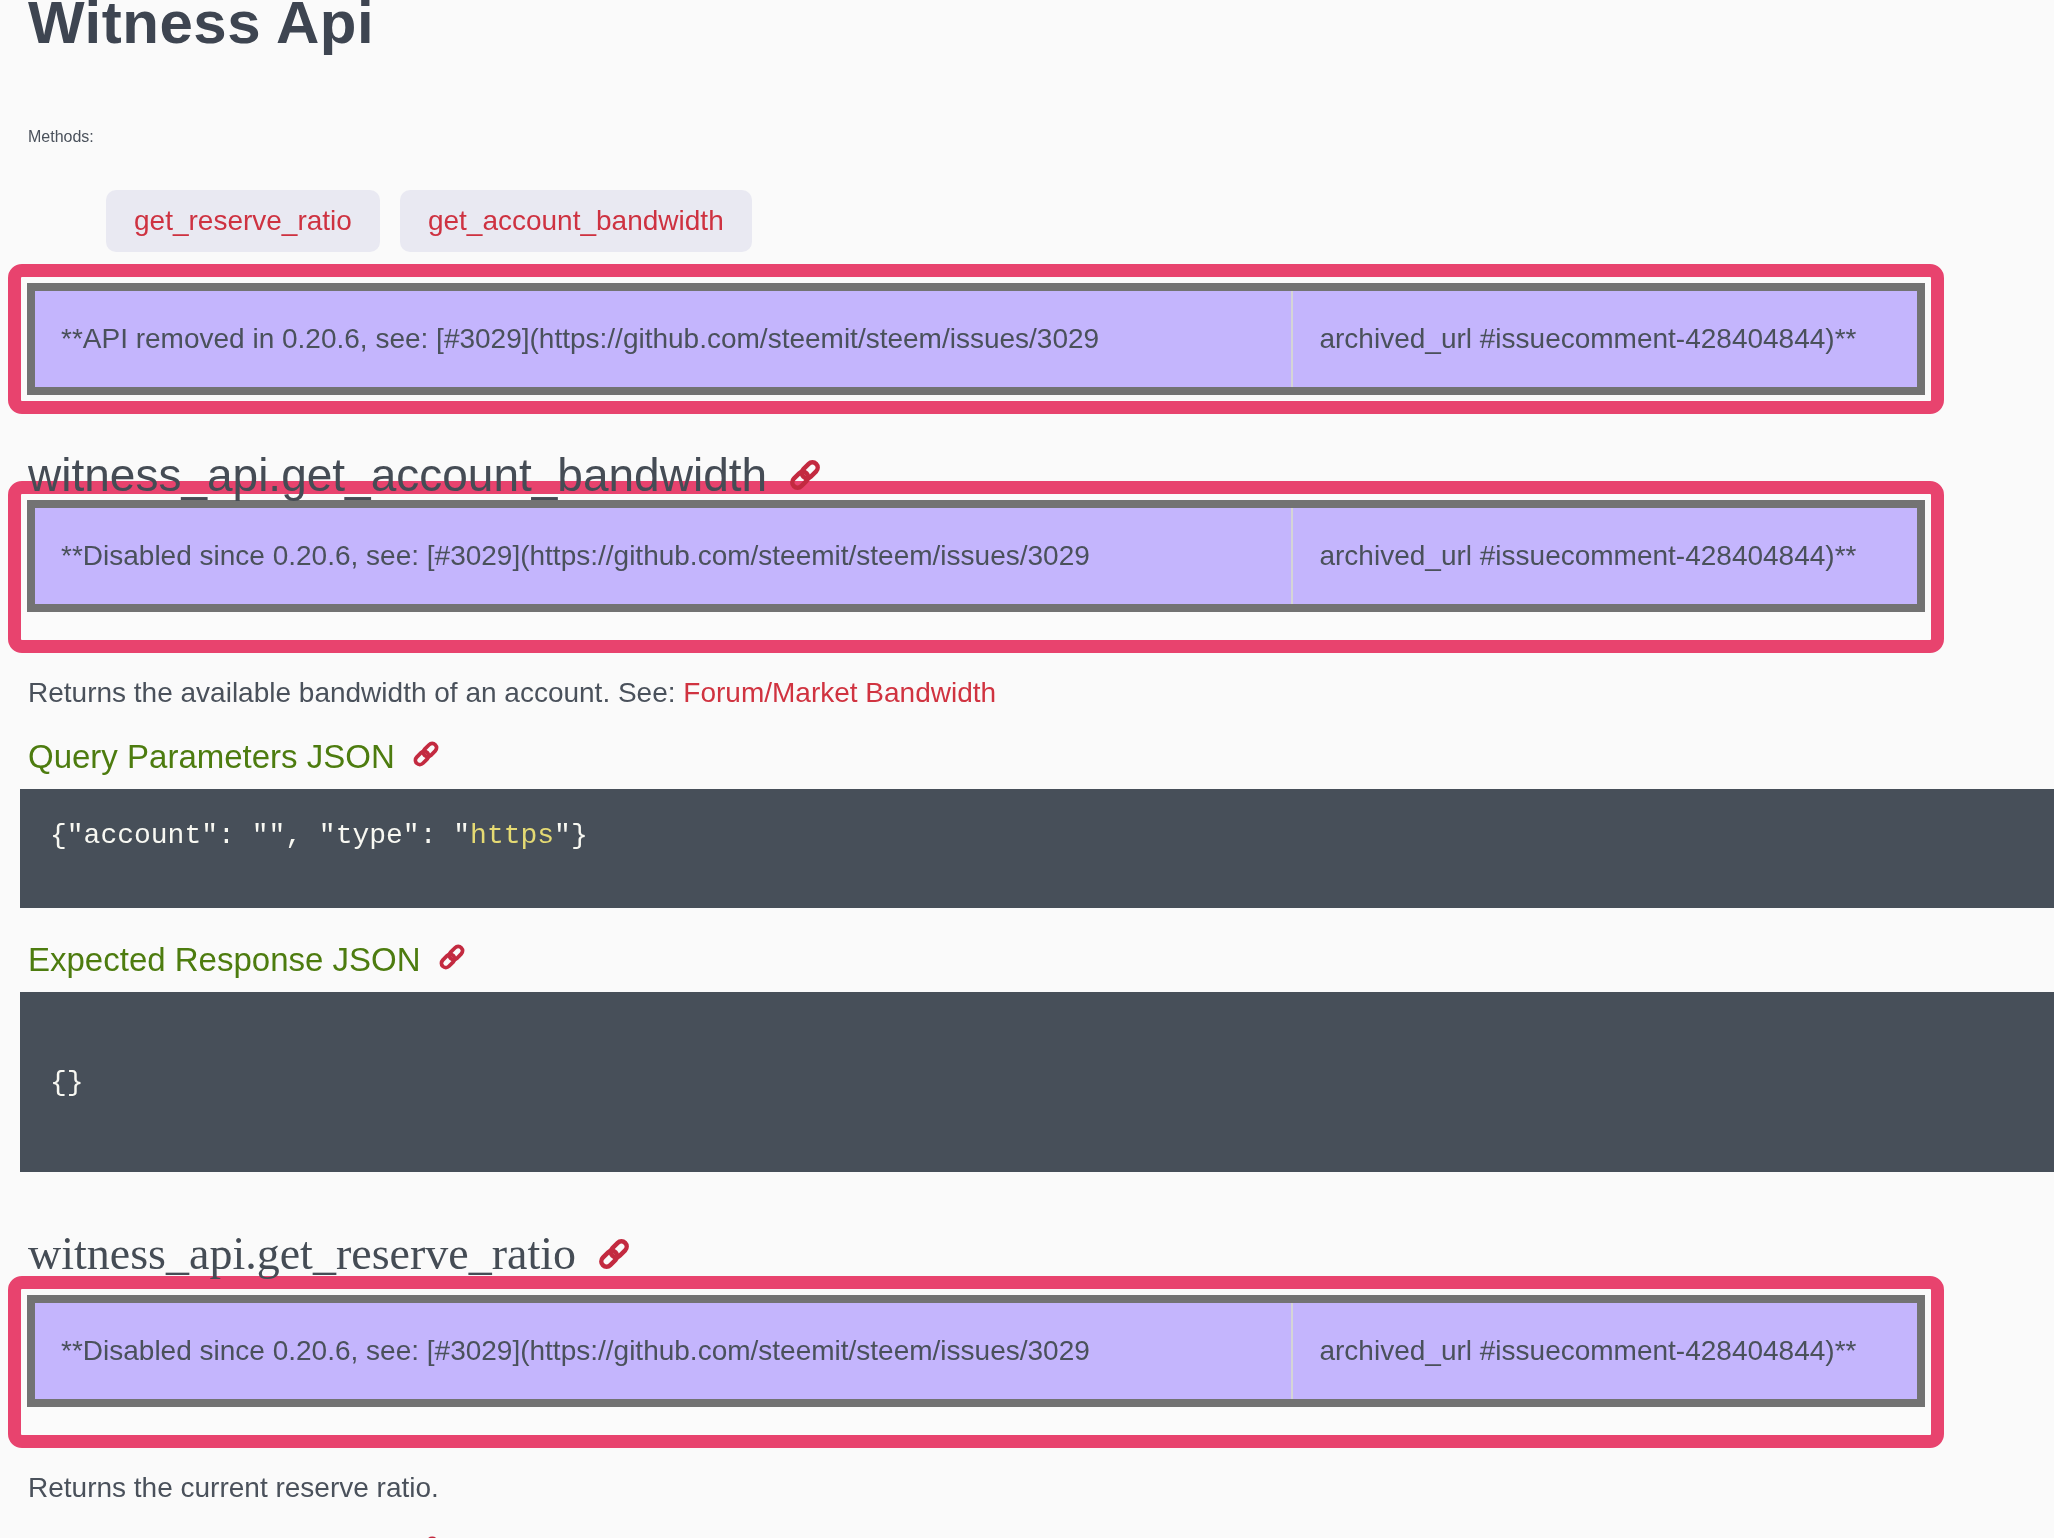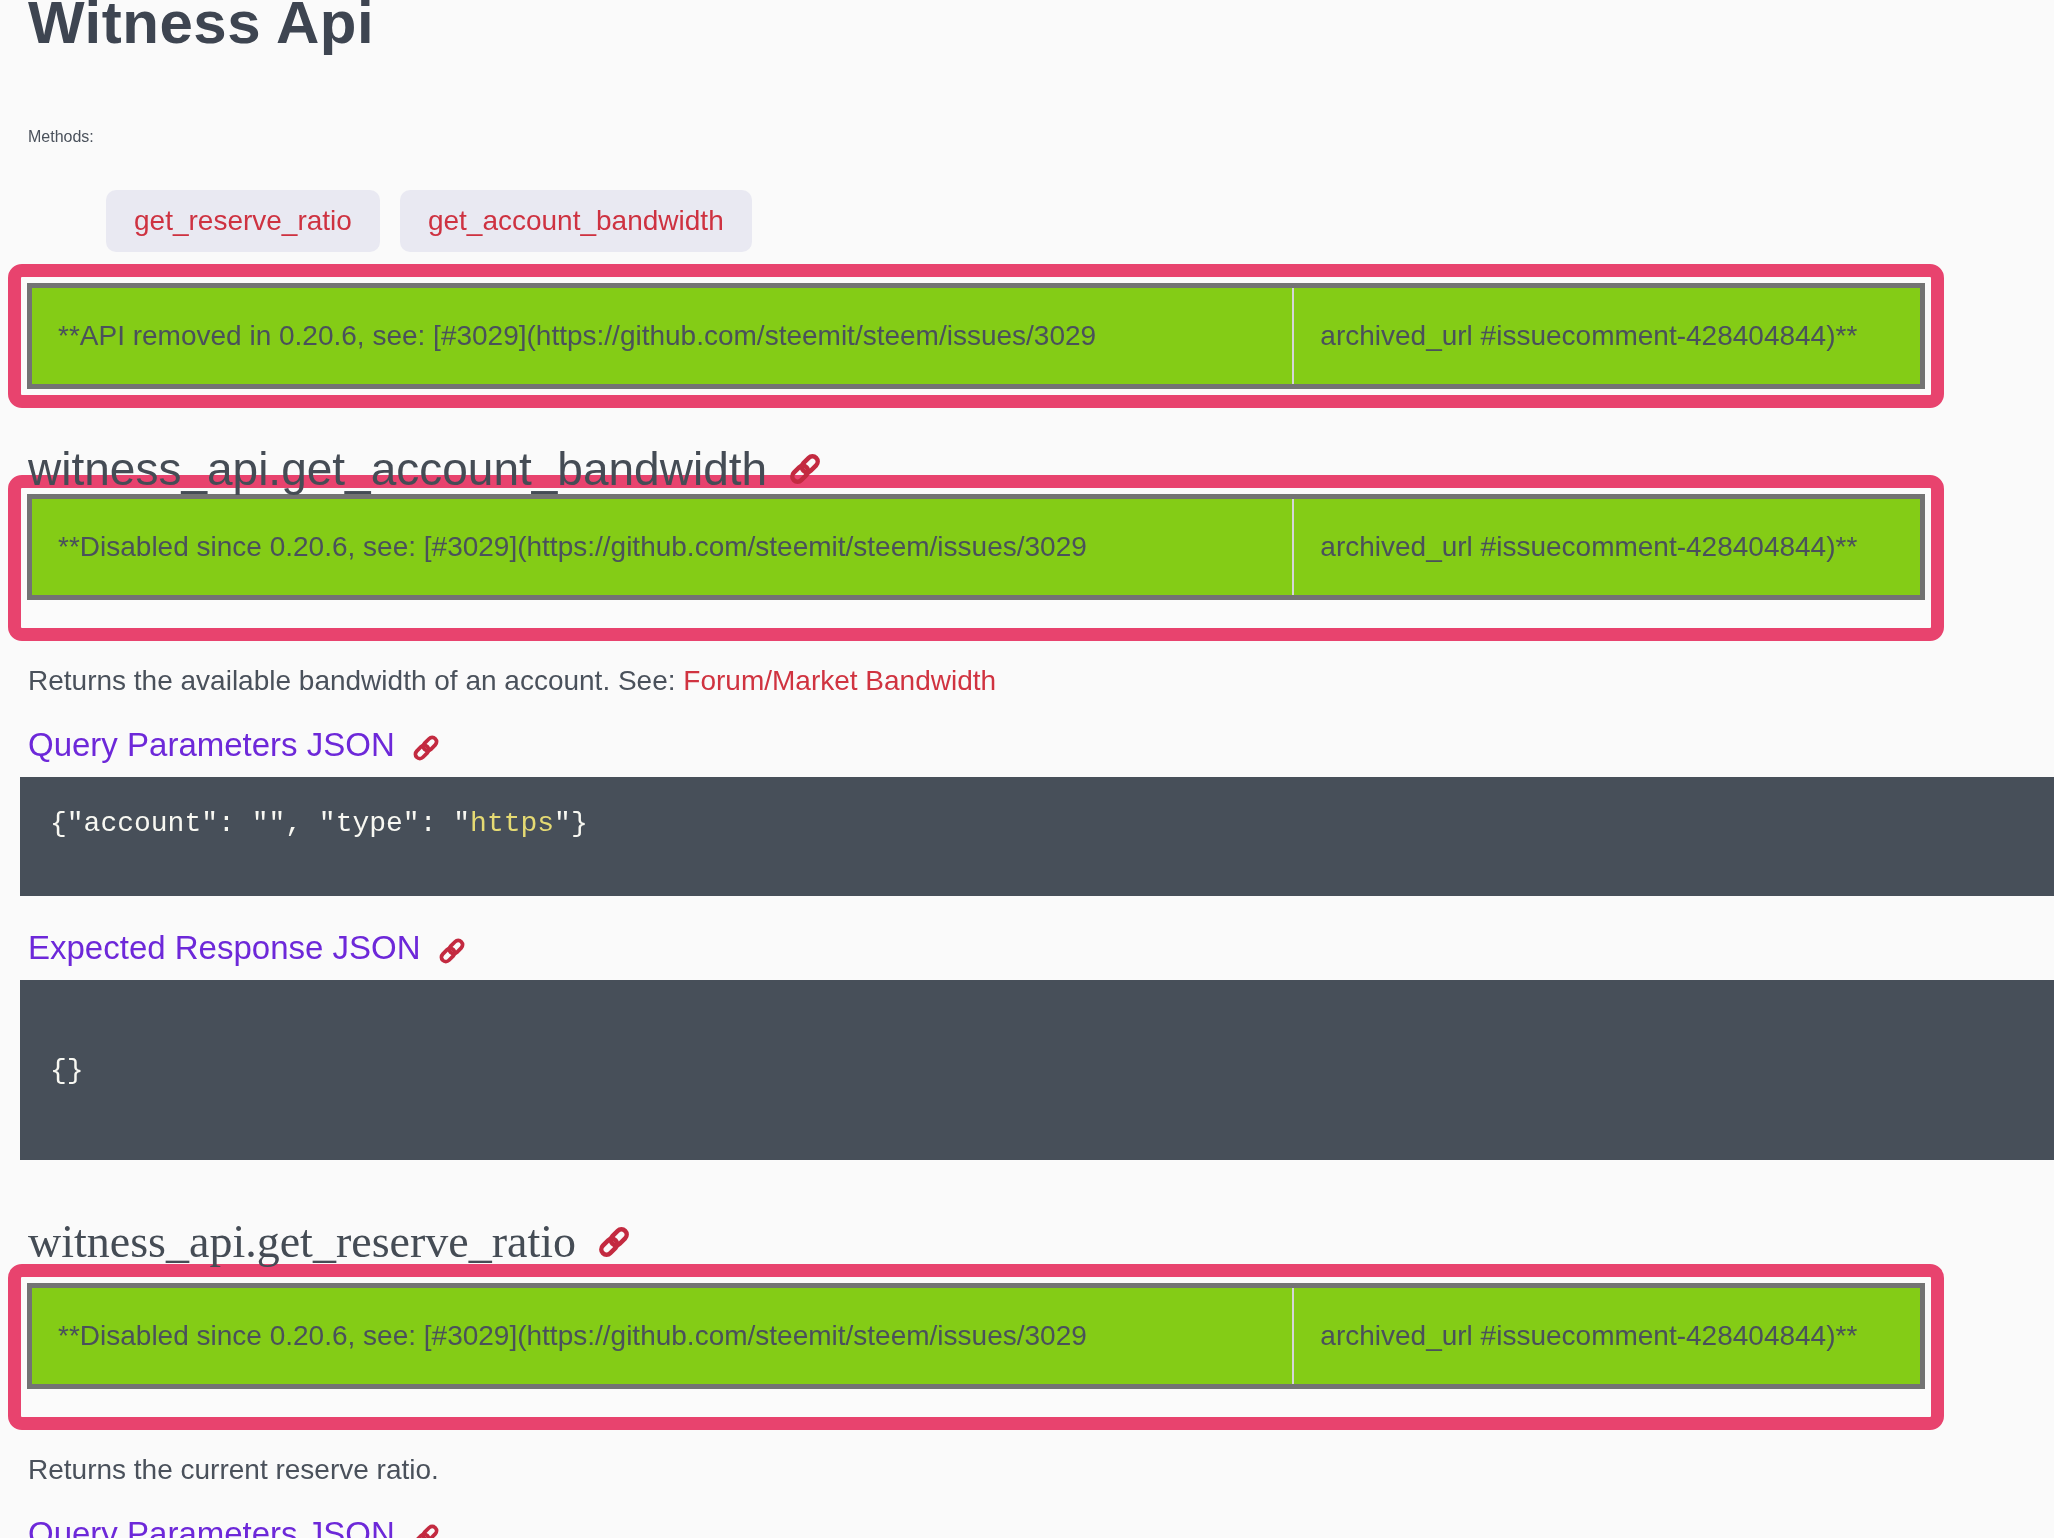--- a/index.html
+++ b/index.html
@@ -48,22 +48,22 @@
     border: 13px solid #e8436e;
     border-radius: 14px;
     padding: 6px;
     background: #fbfbfb;
   }
   .callout.pad-b { padding-bottom: 28px; }
   .callout.overlap1 { margin-top: -20px; }
   .callout.overlap2 { margin-top: -4px; }
   .callout-inner {
     display: flex;
-    border: 5px solid #737373;
-    background: #84cc16;
+    border: 8px solid #737373;
+    background: #c4b5fd;
     justify-content: space-between;
   }
   .cell {
     display: flex;
     align-items: center;
     height: 96px;
     padding: 0 26px;
     font-size: 28px;
     color: #4a515b;
     white-space: nowrap;
@@ -87,26 +87,26 @@
   p.desc {
     font-size: 28px;
     margin: 24px 0 0 0;
     color: #4a515b;
   }
   p.desc.second { }
   a.redlink { color: #d03340; text-decoration: none; cursor: pointer; }
 
   h4.sub-heading {
     display: flex;
-    align-items: flex-end;
+    align-items: flex-start;
     gap: 16px;
     font-size: 33px;
     line-height: 1.1;
     font-weight: 400;
-    color: #6d28d9;
+    color: #4d7c0f;
     margin: 30px 0 0 0;
   }
   h4.sub-heading.mt-sm { margin-top: 34px; }
   h4.sub-heading.bottom-clipped { margin-top: 30px; }
 
   pre.code {
     background: #474f59;
     color: #f8f8f2;
     font-family: "Liberation Mono", "DejaVu Sans Mono", monospace;
     font-size: 28px;

